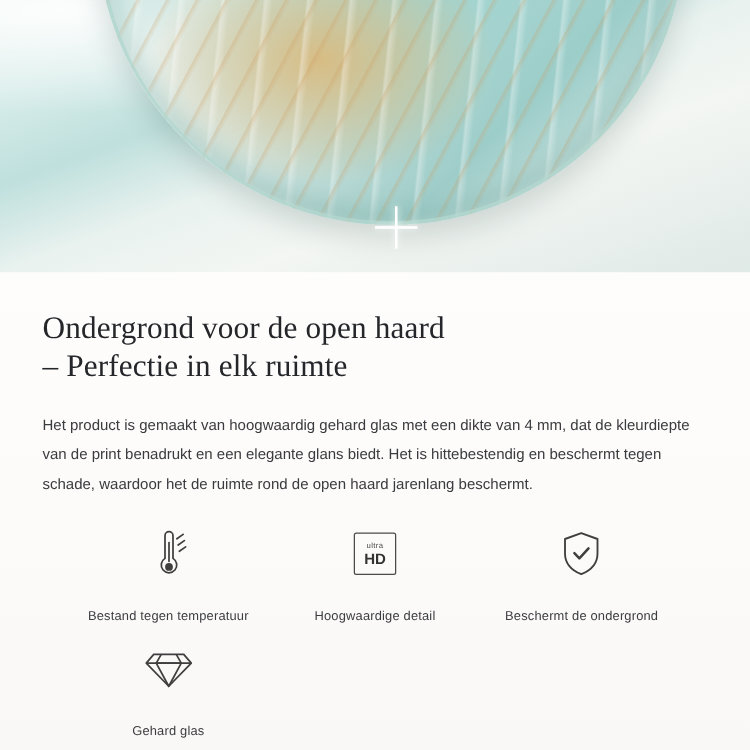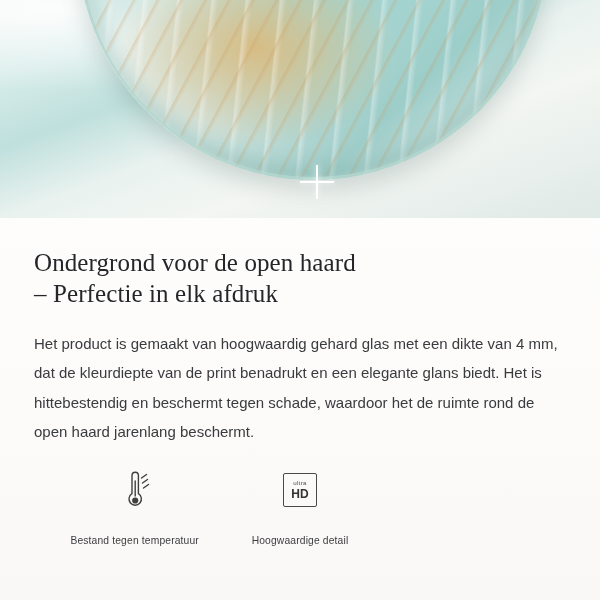--- a/index.html
+++ b/index.html
@@ -109,21 +109,21 @@
     line-height: 1.22;
     font-weight: 400;
     color: #24262a;
     margin: 12px 0 12px 0;
     letter-spacing: 0.1px;
   }
   .headline .line2 { display: block; }
 
   .body-text {
     margin: 20px 0 0 0;
-    font-size: 15px;
+    font-size: 12px;
     line-height: 1.95;
     color: #3a3b3e;
     max-width: 528px;
   }
 
   
   .features {
     margin-top: 22px;
     display: grid;
     grid-template-columns: repeat(3, 1fr);
@@ -186,21 +186,21 @@
 
       <div class="disc-edge"></div>
     </div>
     <div class="sparkle"></div>
   </div>
 
   <div class="content">
 
     <h1 class="headline">
       <span>Ondergrond voor de open haard</span>
-      <span class="line2">– Perfectie in elk afdruk</span>
+      <span class="line2">– Perfectie in elk ruimte</span>
     </h1>
 
     <p class="body-text">Het product is gemaakt van hoogwaardig gehard glas met een dikte van 4 mm, dat de kleurdiepte van de print benadrukt en een elegante glans biedt. Het is hittebestendig en beschermt tegen schade, waardoor het de ruimte rond de open haard jarenlang beschermt.</p>
 
     <div class="features">
 
       <div class="feature">
         <span class="glyph">
           <svg width="40" height="42" viewBox="0 0 40 42" fill="none" stroke="#3f3f3f" stroke-width="1.4" stroke-linecap="round">
             <path d="M17 6.5a3.2 3.2 0 0 1 6.4 0v18.2a6.2 6.2 0 1 1-6.4 0z"></path>
@@ -217,19 +217,39 @@
       <div class="feature">
         <span class="glyph">
           <span class="ultrahd">
             <span class="u">ultra</span>
             <span class="hd">HD</span>
           </span>
         </span>
         <span class="caption">Hoogwaardige detail</span>
       </div>
 
-
+      <div class="feature">
+        <span class="glyph">
+          <svg width="34" height="40" viewBox="0 0 34 40" fill="none" stroke="#3f3f3f" stroke-width="1.5" stroke-linejoin="round">
+            <path d="M17 3.5 30 8.2v11.5c0 8.3-5.6 13.6-13 16.6C9.6 33.3 4 28 4 19.7V8.2z"></path>
+            <path d="M11.5 19.5l4 4.2 7.3-8" stroke-width="2" stroke-linecap="round"></path>
+          </svg>
+        </span>
+        <span class="caption">Beschermt de ondergrond</span>
+      </div>
+
+      <div class="feature">
+        <span class="glyph">
+          <svg width="40" height="36" viewBox="0 0 40 36" fill="none" stroke="#3f3f3f" stroke-width="1.4" stroke-linejoin="round">
+            <path d="M8 6.5h24l6 7-18 18.5L2 13.5z"></path>
+            <path d="M2 13.5h36"></path>
+            <path d="M14 6.5l-4 7 10 18.5 10-18.5-4-7"></path>
+            <path d="M10 13.5h20"></path>
+          </svg>
+        </span>
+        <span class="caption">Gehard glas</span>
+      </div>
 
 
 
     </div>
   </div>
 </div>
 
 </body></html>

